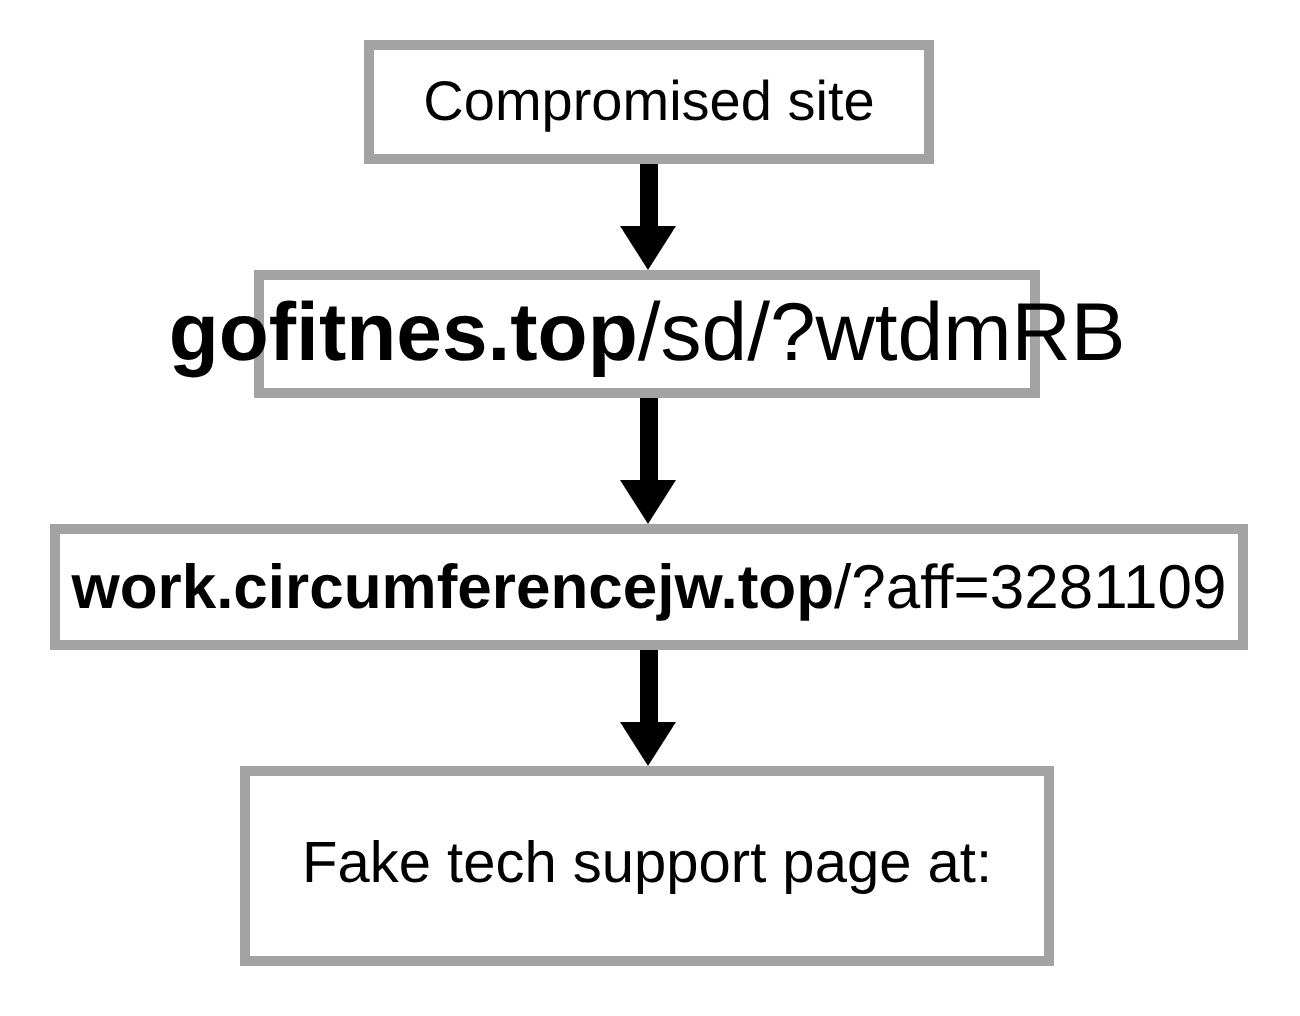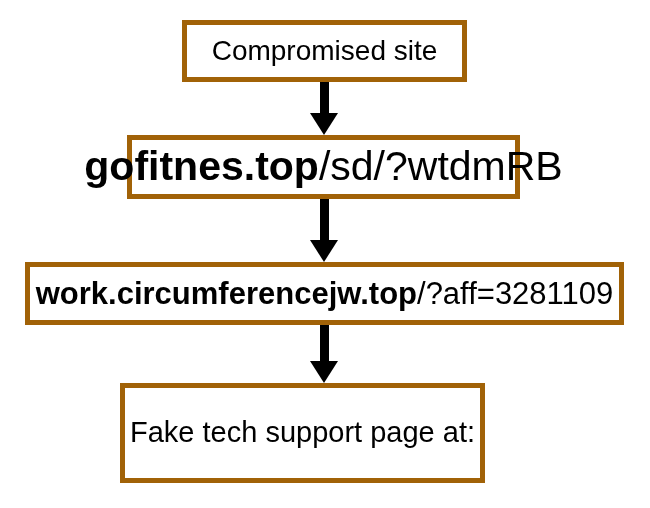--- a/index.html
+++ b/index.html
@@ -17,21 +17,21 @@
   }
   .stage {
     position: absolute;
     left: 0; top: 0;
     width: 650px;
     height: 508px;
   }
   .node {
     position: absolute;
     box-sizing: border-box;
-    border: 5px solid #a16207;
+    border: 5px solid #a3a3a3;
     background: #ffffff;
     display: flex;
     align-items: center;
     justify-content: center;
     text-align: left;
     white-space: nowrap;
     line-height: 1.15;
   }
   #node-compromised-site {
     left: 182px; top: 20px;
@@ -43,21 +43,21 @@
     width: 393px; height: 64px;
     font-size: 41px;
   }
   #node-circumference {
     left: 25px; top: 262px;
     width: 599px; height: 63px;
     font-size: 31px;
   }
   #node-fake-support {
     left: 120px; top: 383px;
-    width: 365px; height: 100px;
+    width: 407px; height: 100px;
     font-size: 29px;
     flex-direction: column;
   }
   #node-fake-support .line2 {
     font-weight: bold;
     font-size: 31px;
     margin-top: 5px;
   }
   .domain-bold { font-weight: bold; }
   .path-regular { font-weight: normal; }

